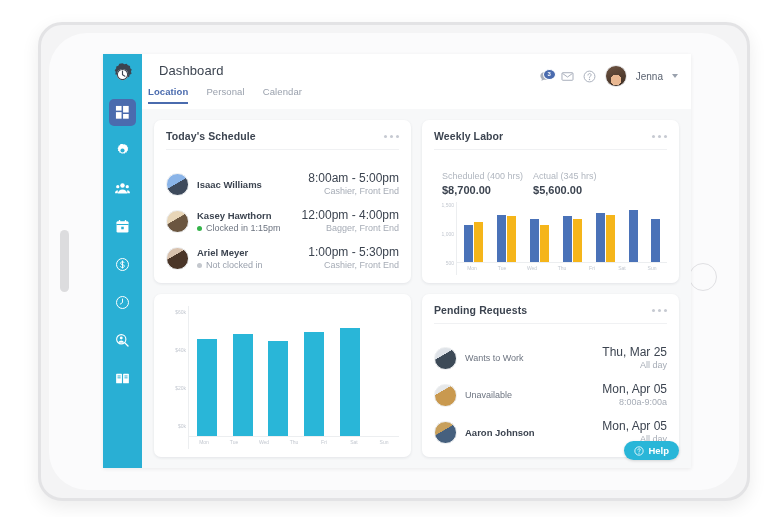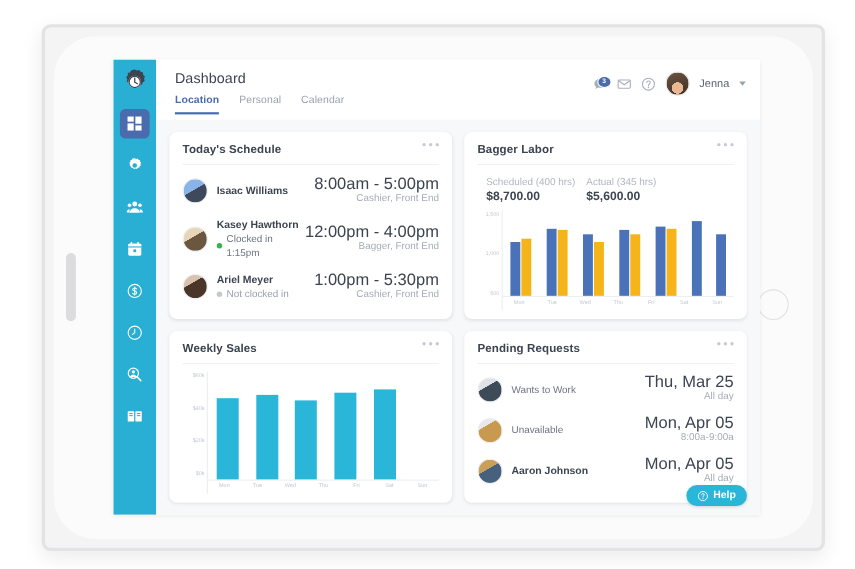--- a/index.html
+++ b/index.html
@@ -7,21 +7,21 @@
     width: 777px; height: 517px;
     background: #ffffff;
     font-family: "Liberation Sans", sans-serif;
     overflow: hidden;
   }
   #stage { position: relative; width: 777px; height: 517px; background:#fff; }
 
   
   .device {
     position:absolute; left:38px; top:22px; width:706px; height:473px;
-    border-radius:8px; background:#f4f4f5;
+    border-radius:24px; background:#f4f4f5;
     border:3px solid #e3e3e5;
     box-shadow: 0 6px 18px rgba(0,0,0,.08);
   }
   .device-inner {
     position:absolute; left:8px; top:8px; right:8px; bottom:8px;
     border-radius:38px; background:#fbfbfc;
   }
   .side-btn {
     position:absolute; left:19px; top:205px; width:9px; height:62px;
     border-radius:5px; background:#dcdcde;
@@ -66,21 +66,21 @@
   
   .header{
     position:absolute; left:39px; top:0; right:0; height:55px;
     background:#fff; border-bottom:1px solid #ececef;
   }
   .page-title{
     position:absolute; left:17px; top:9px;
     font-size:13px; color:#3c4450; font-weight:400;
     letter-spacing:.1px;
   }
-  .tabs{ position:absolute; left:17px; top:32px; display:flex; gap:18px; }
+  .tabs{ position:absolute; left:6px; top:32px; display:flex; gap:18px; }
   .tab{
     font-size:9.5px; color:#9aa1ad; padding-bottom:5px; cursor:pointer;
     letter-spacing:.1px;
   }
   .tab.active{ color:#4a6bae; font-weight:bold; border-bottom:2px solid #4a6bae; }
 
   .header-right{
     position:absolute; right:13px; top:11px;
     display:flex; align-items:center; gap:9px;
   }
@@ -107,22 +107,22 @@
     position:absolute; left:39px; top:55px; right:0; bottom:0;
     background:#f7f8f9; padding:11px 12px; box-sizing:border-box;
   }
   .grid{ display:grid; grid-template-columns:1fr 1fr; gap:11px; height:100%; }
   .card{
     background:#fff; border-radius:7px; padding:10px 12px 8px 12px;
     box-sizing:border-box; box-shadow:0 1px 3px rgba(20,30,50,.09);
     display:flex; flex-direction:column; overflow:hidden;
   }
   .card-head{
-    display:flex; justify-content:space-between;
-    padding-bottom:7px; border-bottom:1px solid #f0f1f3; margin-bottom:5px;
+    display:flex; align-items:center; justify-content:space-between;
+    padding-bottom:7px; border-bottom:1px solid #f0f1f3; margin-bottom:16px;
   }
   .card-title{ font-size:10.5px; color:#3c4450; font-weight:bold; letter-spacing:.1px; }
   .dots{ display:flex; gap:3px; cursor:pointer; }
   .dots i{ width:3px;height:3px;border-radius:50%;background:#c6cad2; display:block; }
 
   
   .row{ display:flex; align-items:center; padding:5.5px 0; }
   .row .ava{
     width:21px;height:21px;border-radius:50%;margin-right:8px;flex:0 0 auto;
     border:1px solid #eceef0; overflow:hidden;
@@ -134,21 +134,21 @@
   .ava.p2{ background:linear-gradient(150deg,#e6e8ea 0 30%,#c9994f 31% 100%); }
   .ava.p3{ background:linear-gradient(150deg,#c8a05c 0 40%,#46607e 41% 100%); }
   .row .left{ flex:1 1 auto; min-width:0; }
   .row .right{ text-align:right; flex:0 0 auto; }
   .nm{ font-size:9.5px; color:#3c4450; font-weight:bold; line-height:13px; }
   .sub{ font-size:9px; color:#9aa1ad; line-height:13px; display:flex; align-items:center; }
   .sub.dark{ color:#6d7480; }
   .dot{ width:5px;height:5px;border-radius:50%;margin-right:4px;flex:0 0 auto; }
   .dot.on{ background:#35b44a; }
   .dot.off{ background:#c4c8ce; }
-  .tm{ font-size:15px; color:#3c4450; line-height:13px; }
+  .tm{ font-size:12px; color:#3c4450; line-height:13px; }
   .tm2{ font-size:9px; color:#a6acb6; line-height:13px; }
 
   
   .stats{ display:flex; gap:10px; padding:4px 0 2px 8px; }
   .stat-lbl{ font-size:9px; color:#b0b6bf; line-height:13px; }
   .stat-val{ font-size:11px; color:#3c4450; font-weight:bold; line-height:15px; }
 
   
   .chart{ flex:1 1 auto; display:flex; position:relative; min-height:0; padding-top:2px; }
   .yaxis{
@@ -363,21 +363,21 @@
               </div>
               <div class="right">
                 <div class="tm">1:00pm - 5:30pm</div>
                 <div class="tm2">Cashier, Front End</div>
               </div>
             </div>
           </div>
 
           <div class="card">
             <div class="card-head">
-              <div class="card-title">Bagger Labor</div>
+              <div class="card-title">Weekly Labor</div>
               <div class="dots">
                   <i></i>
                   <i></i>
                   <i></i>
                 </div>
             </div>
 
             <div class="stats">
               <div>
                 <div class="stat-lbl">Scheduled (400 hrs)</div>
@@ -431,28 +431,20 @@
                     <span>Thu</span>
                     <span>Fri</span>
                     <span>Sat</span>
                     <span>Sun</span>
                   </div>
               </div>
             </div>
           </div>
 
           <div class="card">
-            <div class="card-head">
-              <div class="card-title">Weekly Sales</div>
-              <div class="dots">
-                  <i></i>
-                  <i></i>
-                  <i></i>
-                </div>
-            </div>
             <div class="chart">
               <div class="yaxis" id="sales-y">
                   <span style="top: 4%;">$60k</span>
                   <span style="top: 30.6667%;">$40k</span>
                   <span style="top: 57.3333%;">$20k</span>
                   <span style="top: 84%;">$0k</span>
                 </div>
               <div class="plot">
                 <div class="bars" id="sales-bars">
                     <div class="bgrp">

